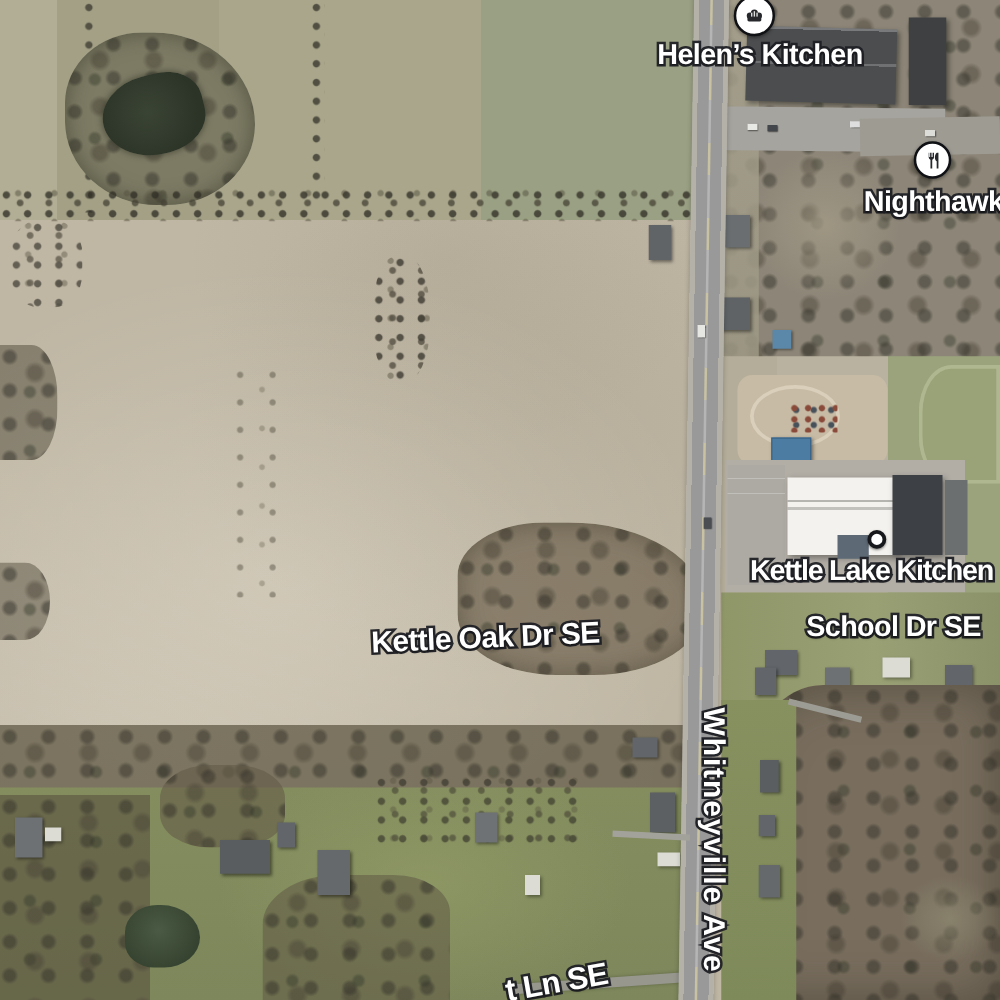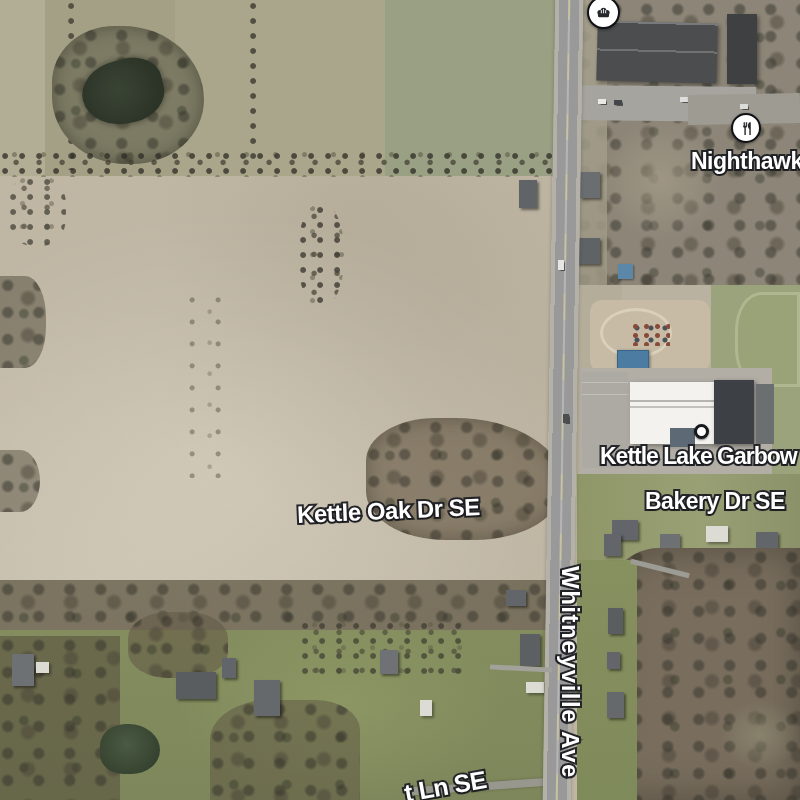--- a/index.html
+++ b/index.html
@@ -172,36 +172,37 @@
         <circle cx="12" cy="9.5" r="3.6"></circle>
         <circle cx="16.5" cy="12" r="3.2"></circle>
         <path d="M5 12h14v4.5c0 .8-.7 1.5-1.5 1.5h-11c-.8 0-1.5-.7-1.5-1.5z"></path>
         <rect x="8.6" y="9" width="1.4" height="4" fill="#fff" opacity=".85"></rect>
         <rect x="11.3" y="7.5" width="1.4" height="5.5" fill="#fff" opacity=".85"></rect>
         <rect x="14" y="9" width="1.4" height="4" fill="#fff" opacity=".85"></rect>
       </g>
     </svg>
   </div>
   <div class="maplabel" style="left:508px;top:28px;width:200px;text-align:center;line-height:30px;">
+    <span style="position:static;display:block;">Helen’s Kitchen</span>
   </div>
 
   <div class="poi-circle" style="left:731px;top:113px;width:30px;height:30px;">
     <svg width="17" height="17" viewBox="0 0 24 24">
       <g fill="#26282b">
         <path d="M7 3v5.2c0 1.3.8 2.3 2 2.7V21h2V10.9c1.2-.4 2-1.4 2-2.7V3h-1.6v5H10.2V3H8.6v5H7.6V3z"></path>
         <path d="M16.2 3c-1.4 1-2.2 3.2-2.2 5.5 0 2 .8 3.6 2 4.2V21h2V3z"></path>
       </g>
     </svg>
   </div>
   <div class="maplabel" style="left:691px;top:148px;">Nighthawk</div>
 
   <div class="marker-dot" style="left:694px;top:424px;"></div>
-  <div class="maplabel" style="left:600px;top:443px;letter-spacing:-1px;">Kettle Lake Garbow</div>
-
-  <div class="maplabel" style="left:645px;top:488px;">Bakery Dr SE</div>
+  <div class="maplabel" style="left:600px;top:443px;letter-spacing:-1px;">Kettle Lake Kitchen</div>
+
+  <div class="maplabel" style="left:645px;top:488px;">School Dr SE</div>
 
   <div class="maplabel" style="left:297px;top:497px;font-size:24px;transform:rotate(-2.5deg);">Kettle Oak Dr SE</div>
 
   <div class="maplabel" style="left:584px;top:566px;font-size:24px;letter-spacing:1.5px;transform:rotate(90deg);transform-origin:0 0;">Whitneyville Ave</div>
 
   <div class="maplabel" style="left:404px;top:772px;font-size:25px;transform:rotate(-10deg);">t Ln SE</div>
 
 </div>
 
 </body></html>

